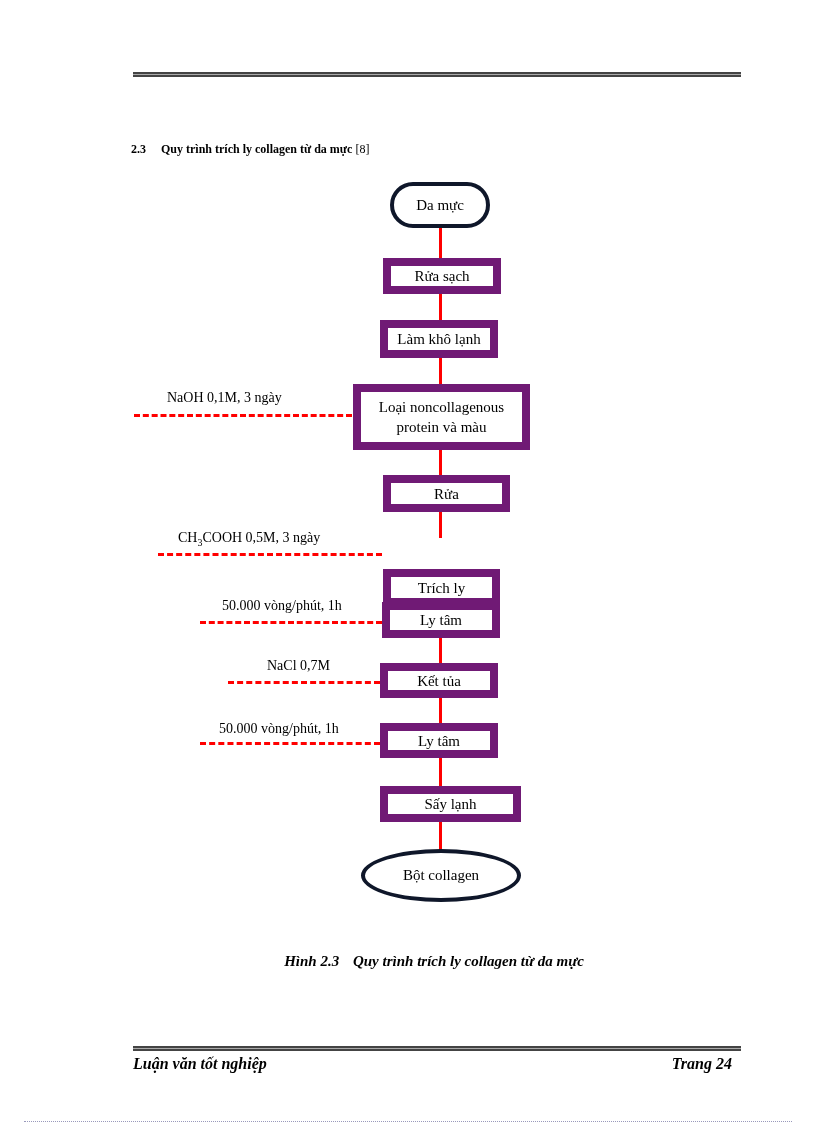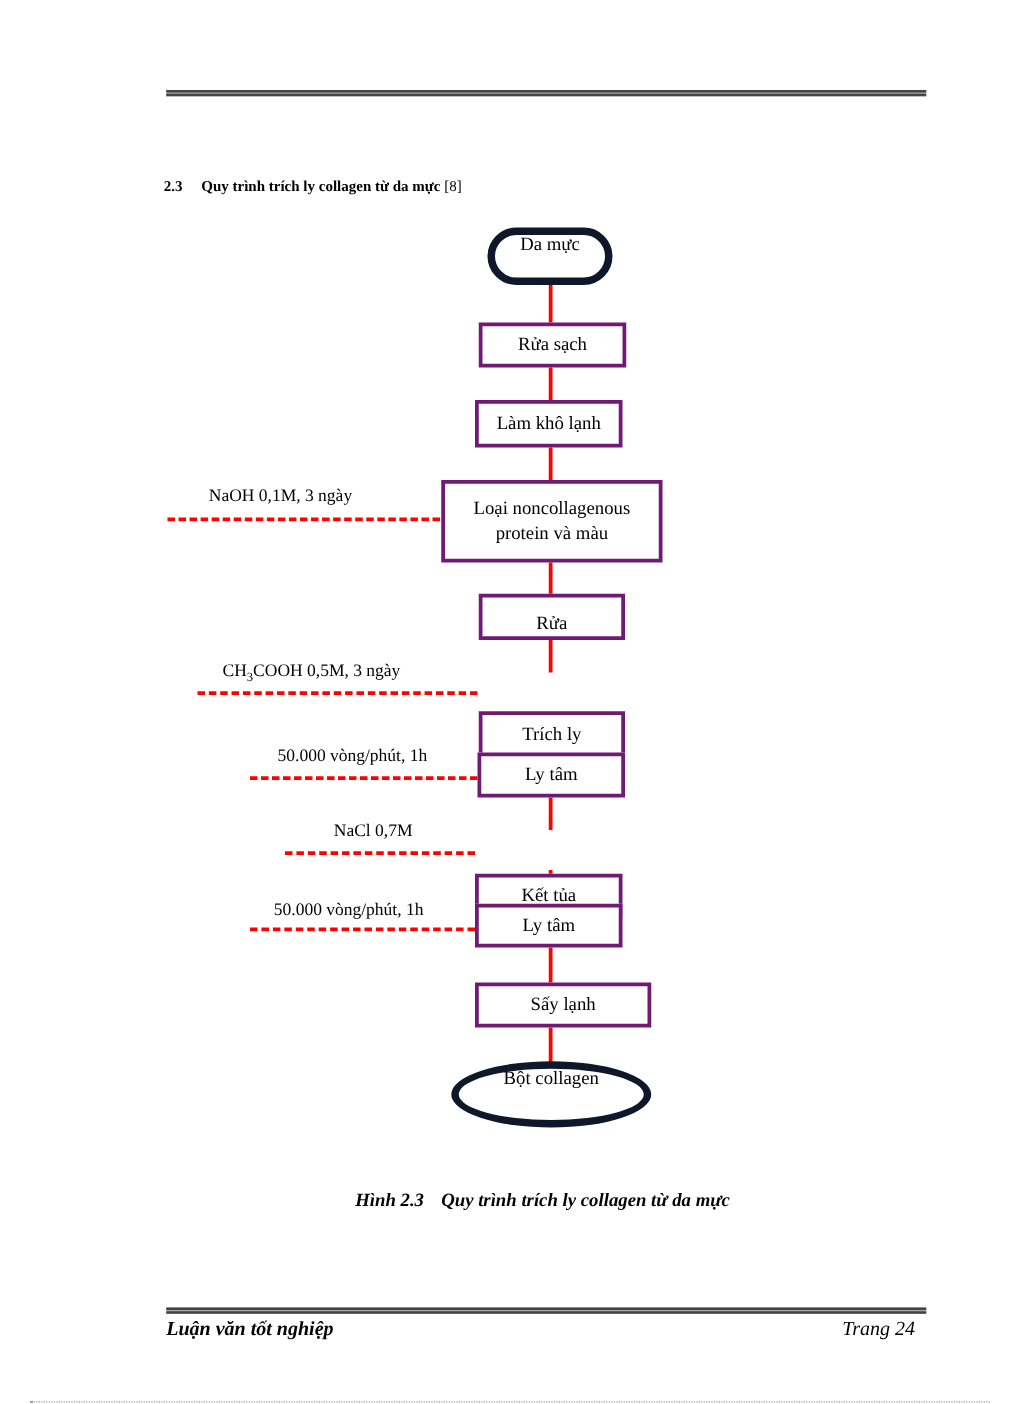--- a/index.html
+++ b/index.html
@@ -1,29 +1,29 @@
 <!DOCTYPE html>
 <html><head>
 <meta charset="utf-8">
 <style>
   html,body{margin:0;padding:0;background:#fff;}
   body{width:816px;height:1123px;position:relative;overflow:hidden;font-family:"Liberation Serif","DejaVu Serif",serif;color:#000;}
   .rule{position:absolute;left:133px;width:608px;height:5px;border-top:2px solid #444;border-bottom:2px solid #444;background:#aaa;box-sizing:border-box;}
   .heading{position:absolute;left:131px;top:142px;font-size:12px;font-weight:bold;}
   .heading .num{margin-right:12px;}
   .heading .ref{font-weight:normal;}
-  .box{position:absolute;border:3px solid #701a75;background:#fff;box-sizing:border-box;display:flex;align-items:center;justify-content:center;text-align:center;font-size:15px;line-height:20px;}
-  .term{position:absolute;border:6px solid #0f172a;background:#fff;box-sizing:border-box;display:flex;align-items:flex-start;justify-content:center;font-size:15px;font-family:Liberation Serif, serif;}
+  .box{position:absolute;border:8px solid #701a75;background:#fff;box-sizing:border-box;display:flex;align-items:center;justify-content:center;text-align:center;font-size:15px;line-height:20px;}
+  .term{position:absolute;border:4px solid #0f172a;background:#fff;box-sizing:border-box;display:flex;align-items:center;justify-content:center;font-size:15px;font-family:Liberation Serif, serif;}
   .vline{position:absolute;width:3px;background:#f00;left:439px;}
   .dash{position:absolute;height:0;border-top:3px dashed #f00;}
   .note{position:absolute;font-size:14px;white-space:nowrap;}
   .caption{position:absolute;left:0;width:816px;top:953px;text-align:center;font-size:15px;font-weight:bold;font-style:italic;padding-left:52px;box-sizing:border-box;}
   .caption .lbl{margin-right:10px;}
   .footer-left{position:absolute;left:133px;top:1055px;font-size:16px;font-weight:bold;font-style:italic;}
-  .footer-right{position:absolute;right:84px;top:1055px;font-size:16px;font-weight:normal;font-style:italic;}
+  .footer-right{position:absolute;right:84px;top:1055px;font-size:16px;font-weight:bold;font-style:italic;}
   .dots{position:absolute;left:24px;right:24px;top:1121px;border-top:1px dotted #99b;}
 </style>
 </head>
 <body>
 
 <div class="rule" style="top:72px;"></div>
 
 <div class="heading">
   <span class="num">2.3</span>
   <span>Quy trình trích ly collagen từ da mực</span>
@@ -47,30 +47,30 @@
 
 <div class="box" style="left:383px;top:258px;width:118px;height:36px;">
   <span>Rửa sạch</span>
 </div>
 <div class="box" style="left:380px;top:320px;width:118px;height:38px;">
   <span>Làm khô lạnh</span>
 </div>
 <div class="box" style="left:353px;top:384px;width:177px;height:66px;padding:6px 10px;">
   <span>Loại noncollagenous protein và màu</span>
 </div>
-<div class="box" style="left:383px;top:475px;width:117px;height:37px;align-items:flex-end;">
+<div class="box" style="left:383px;top:475px;width:127px;height:37px;align-items:flex-end;">
   <span>Rửa</span>
 </div>
 <div class="box" style="left:383px;top:537px;width:117px;height:37px;margin-top:32px;">
   <span>Trích ly</span>
 </div>
 <div class="box" style="left:382px;top:602px;width:118px;height:36px;">
   <span>Ly tâm</span>
 </div>
-<div class="box" style="left:380px;top:663px;width:118px;height:35px;margin-top:36px;">
+<div class="box" style="left:380px;top:663px;width:118px;height:35px;">
   <span>Kết tủa</span>
 </div>
 <div class="box" style="left:380px;top:723px;width:118px;height:35px;">
   <span>Ly tâm</span>
 </div>
 <div class="box" style="left:380px;top:786px;width:141px;height:36px;">
   <span>Sấy lạnh</span>
 </div>
 
 <div class="term" style="left:361px;top:849px;width:160px;height:53px;border-radius:50%;">

